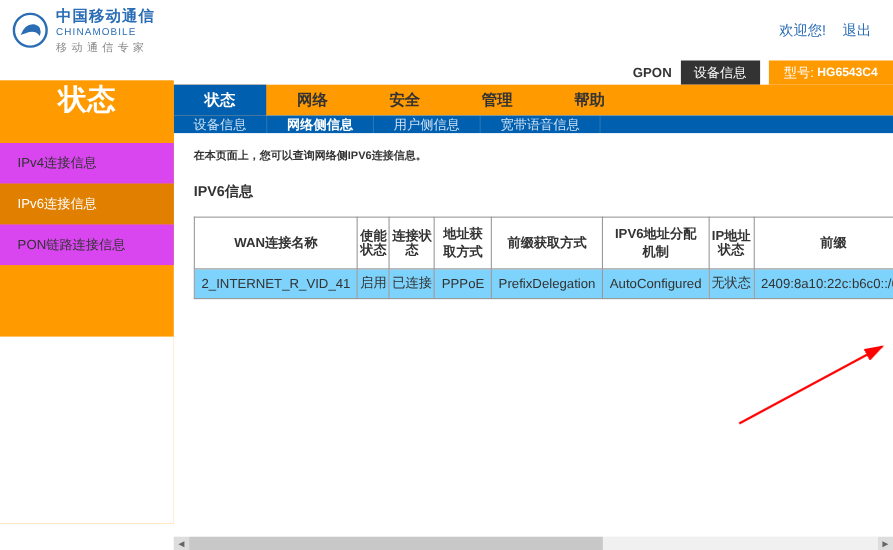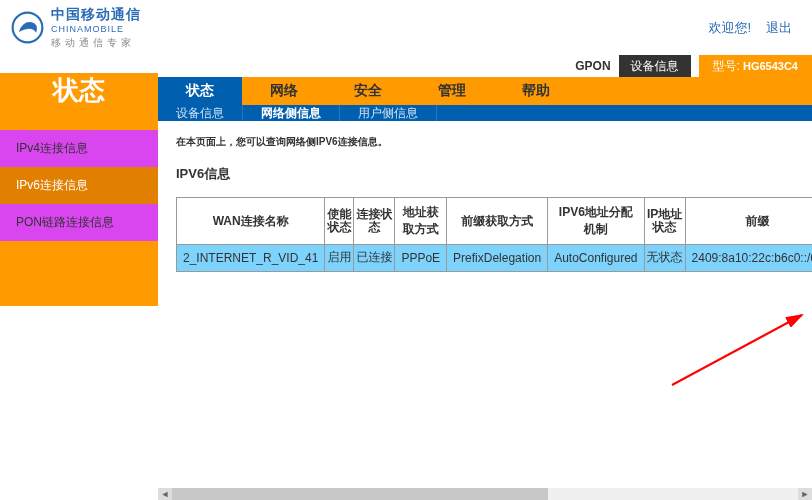--- a/index.html
+++ b/index.html
@@ -99,20 +99,21 @@
     <div class="nav-tab">帮助</div>
   </div>
 </div>
 
 <div class="sub-nav-area">
   <div class="sidebar-title-strip2"></div>
   <div class="sub-nav">
     <div class="sub-nav-item">设备信息</div>
     <div class="sub-nav-item active">网络侧信息</div>
     <div class="sub-nav-item">用户侧信息</div>
+    <div class="sub-nav-item">宽带语音信息</div>
   </div>
 </div>
 
 <div class="body-area">
   <div class="sidebar">
     <div class="sidebar-title">状态</div>
     <div class="sidebar-item">IPv4连接信息</div>
     <div class="sidebar-item active">IPv6连接信息</div>
     <div class="sidebar-item">PON链路连接信息</div>
     <div class="sidebar-orange-top"></div>

